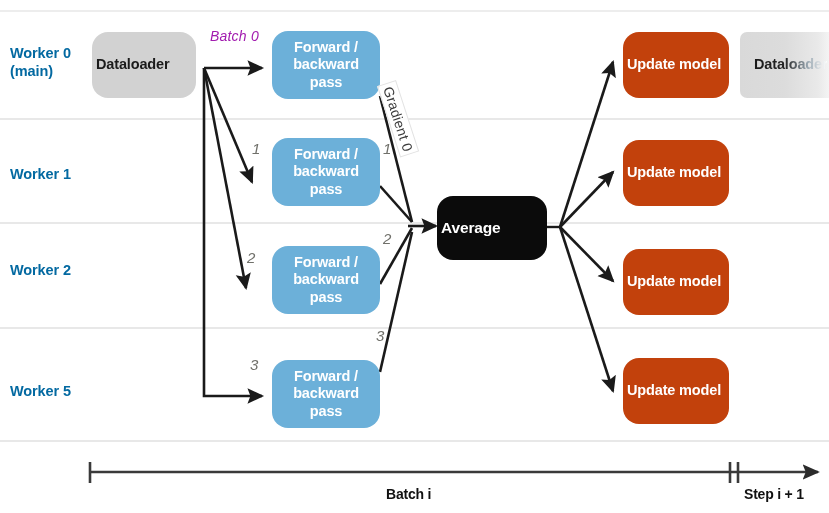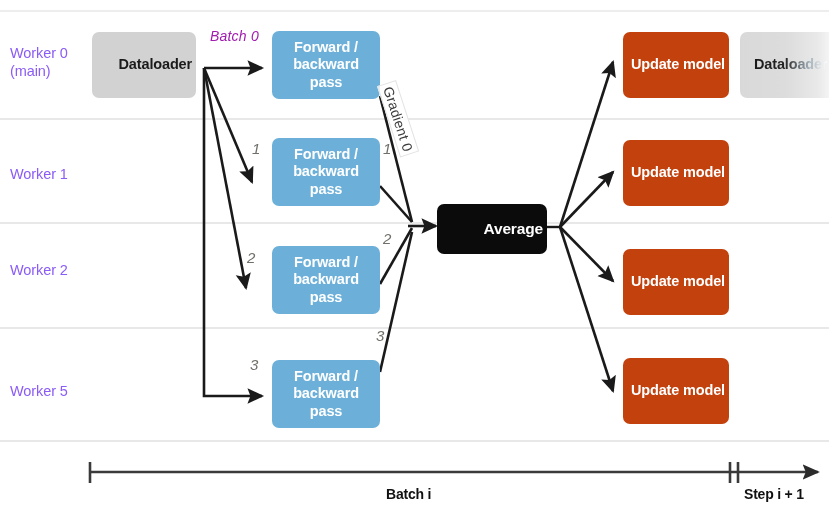--- a/index.html
+++ b/index.html
@@ -26,33 +26,33 @@
     background: #e8e8e8;
   }
   .divider.top { background: #ededed; }
 
   
   .worker-label {
     position: absolute;
     left: 10px;
     width: 86px;
     font-size: 14.5px;
-    font-weight: normal;
-    color: #8b5cf6;
+    font-weight: bold;
+    color: #0369a1;
     line-height: 1.22;
     letter-spacing: -0.1px;
   }
 
   
   .node {
     position: absolute;
-    border-radius: 7px;
+    border-radius: 16px;
     display: flex;
     align-items: center;
-    justify-content: flex-end;
+    justify-content: flex-start;
     text-align: center;
     font-size: 14.5px;
     font-weight: bold;
     line-height: 1.18;
     letter-spacing: -0.15px;
     padding: 2px 4px;
   }
   .node.dataloader {
     background: #d2d2d2;
     color: #1b1b1b;
@@ -212,21 +212,21 @@
       <span>backward pass</span>
     </span>
   </div>
   <div class="node fwdbwd" style="left:272px; top:360px; width:108px; height:68px;">
     <span>
       <span>Forward /</span><br>
       <span>backward pass</span>
     </span>
   </div>
 
-  <div class="node average" style="left:437px; top:196px; width:110px; height:50px;margin-top:8px;">
+  <div class="node average" style="left:437px; top:196px; width:110px; height:64px;">
     <span>Average</span>
   </div>
 
   <div class="node update" style="left:623px; top:32px; width:106px; height:66px;">
     <span>Update model</span>
   </div>
   <div class="node update" style="left:623px; top:140px; width:106px; height:66px;">
     <span>Update model</span>
   </div>
   <div class="node update" style="left:623px; top:249px; width:106px; height:66px;">

